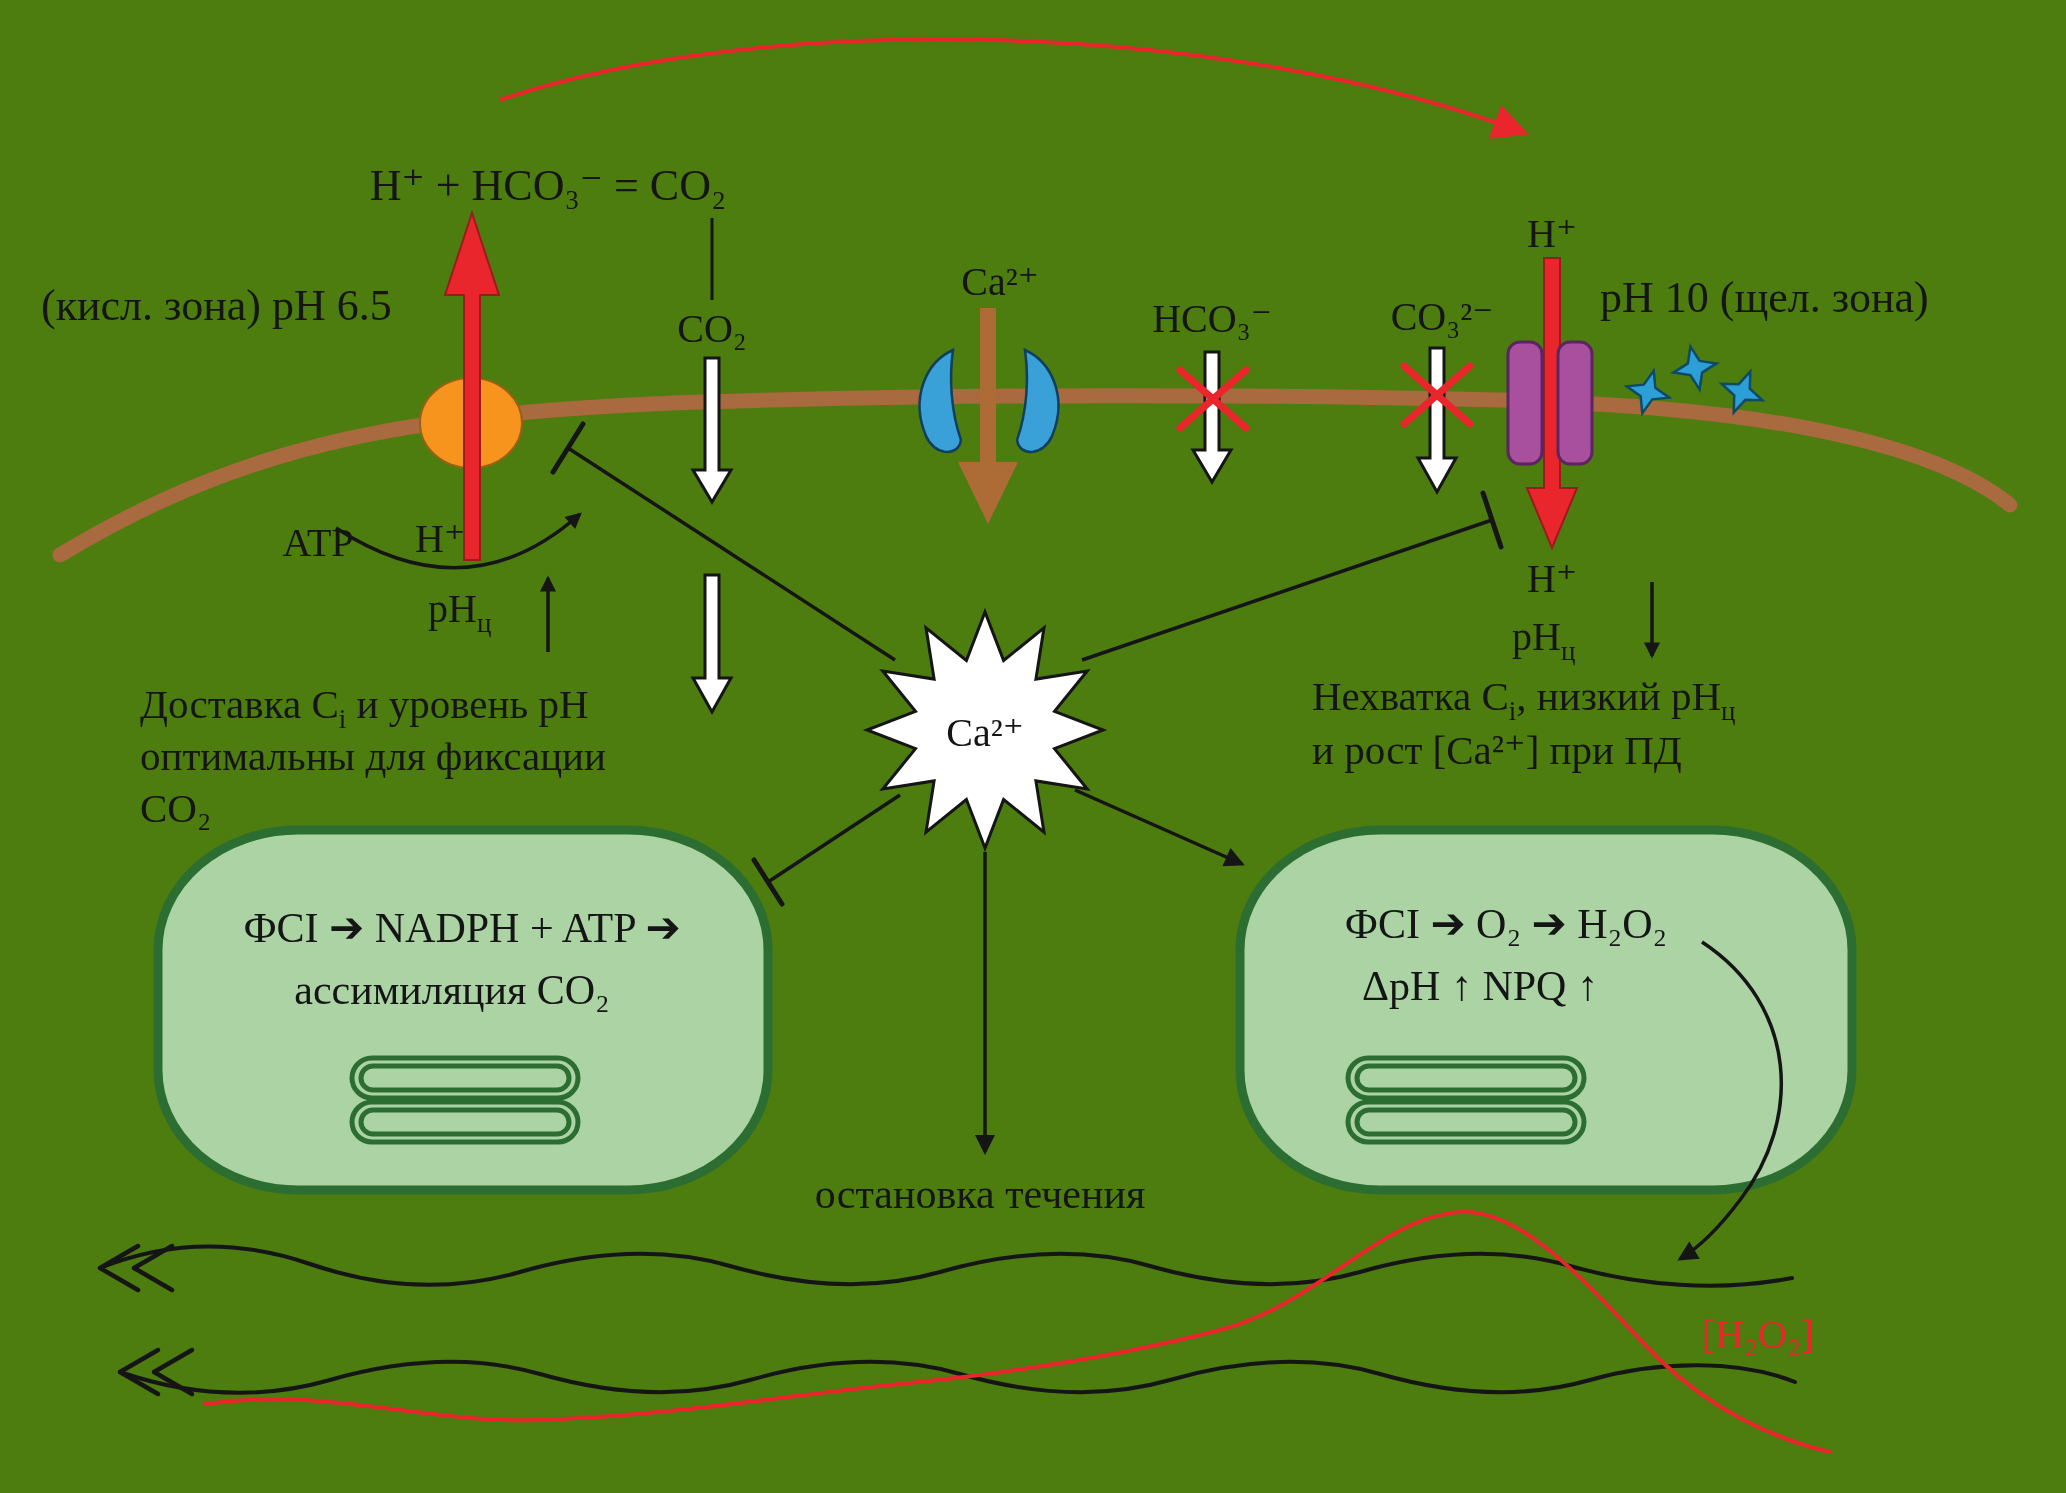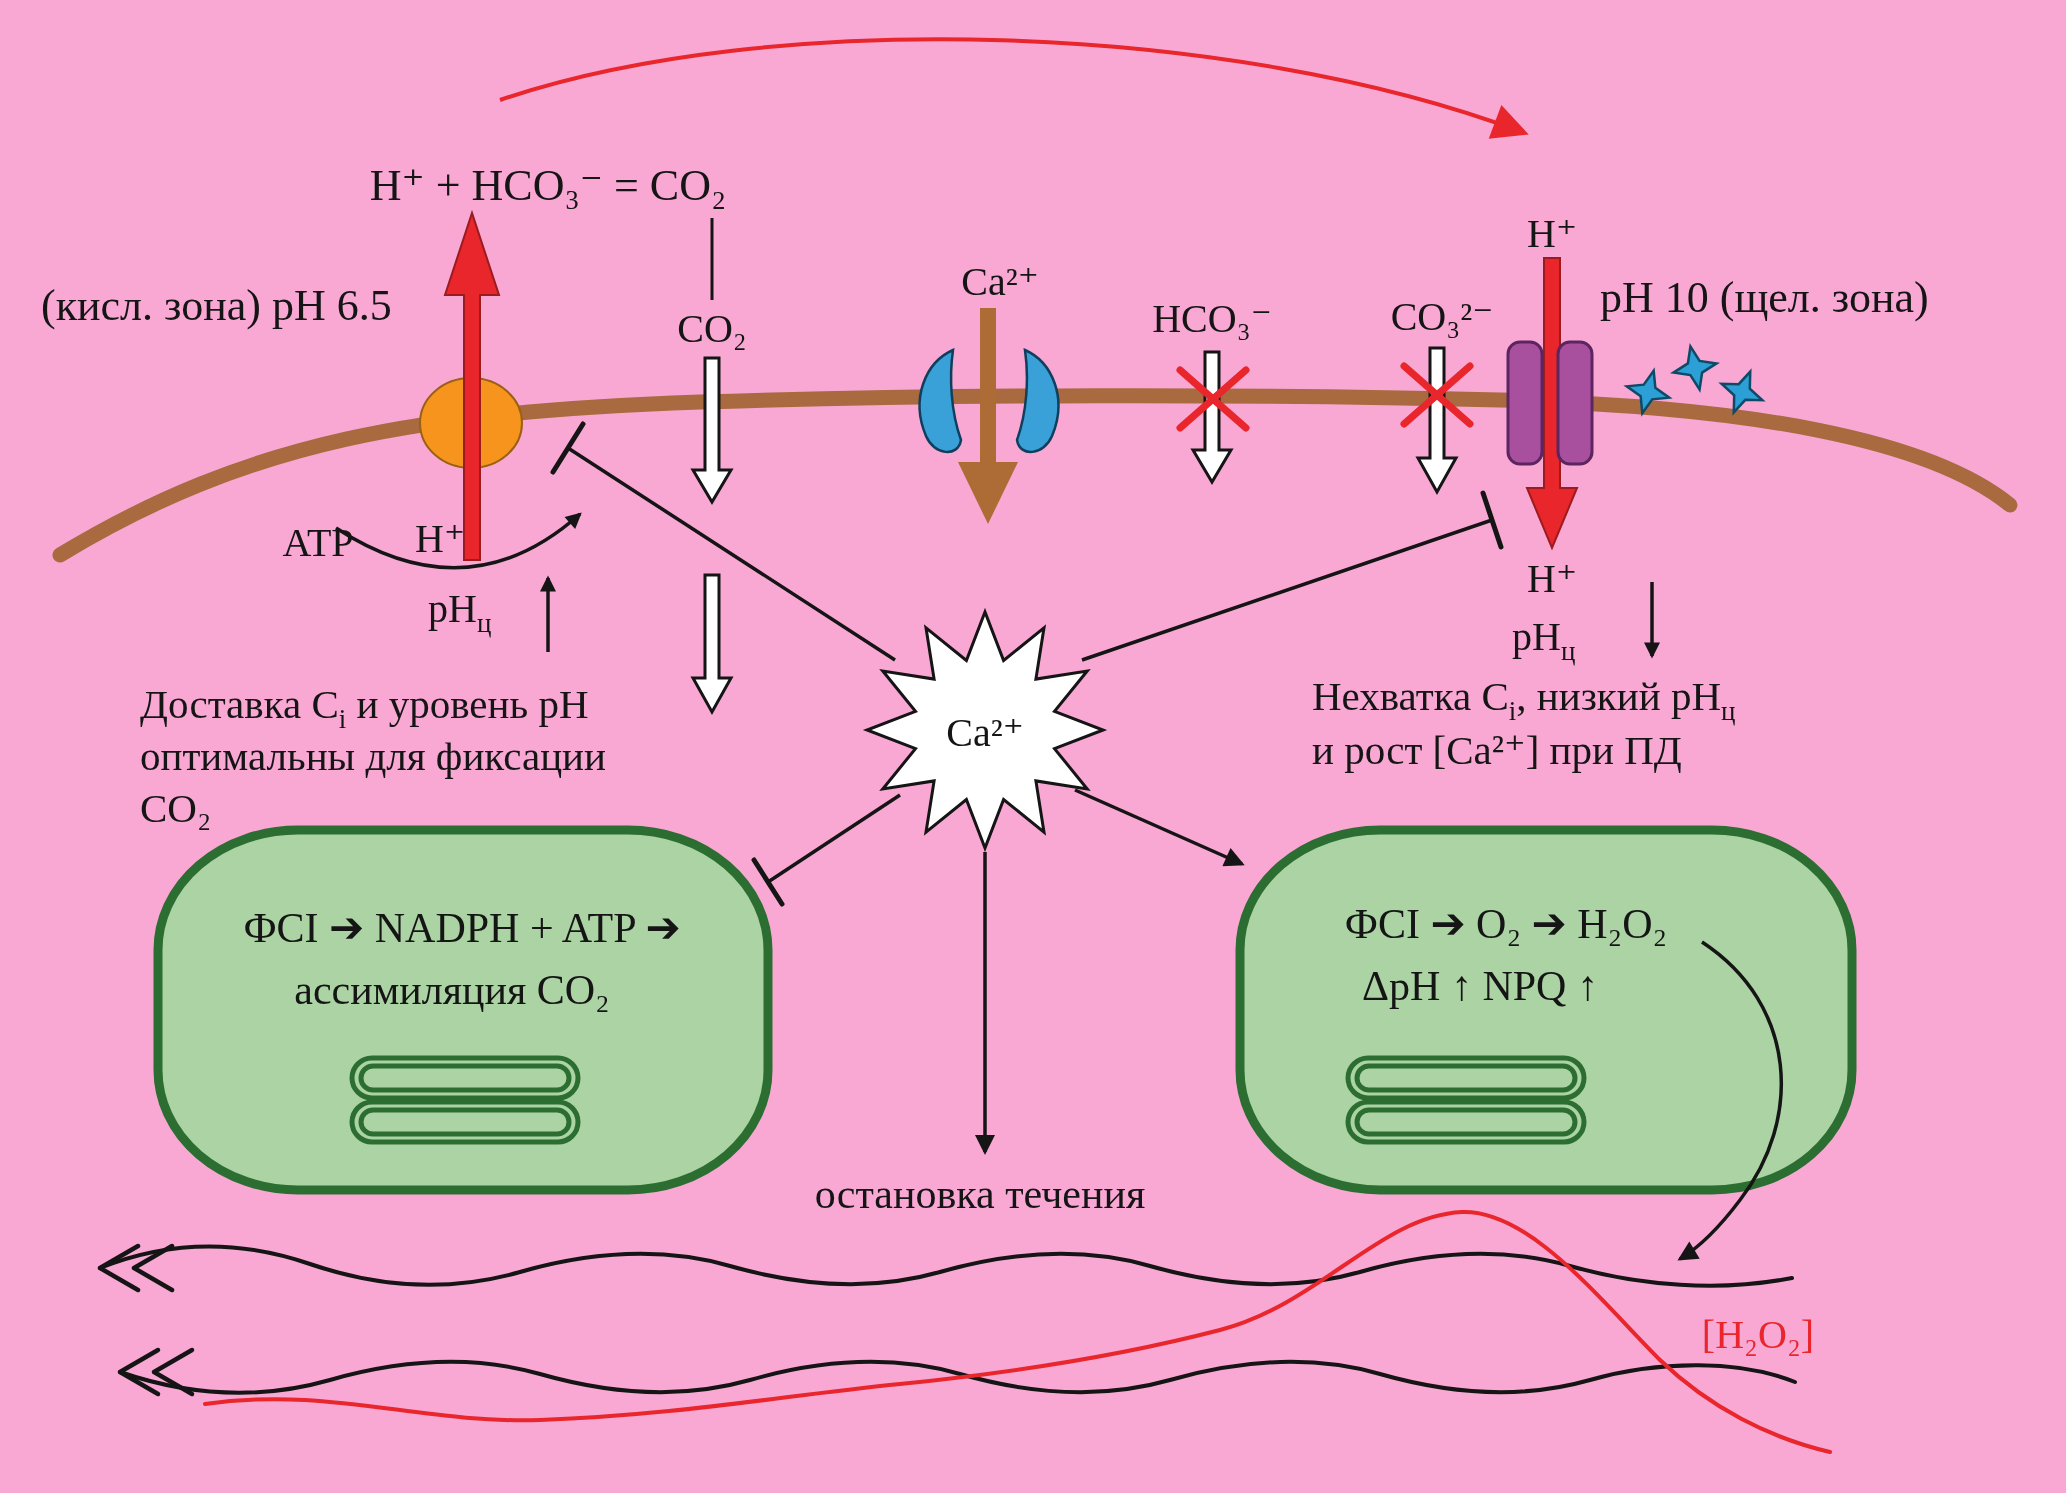--- a/index.html
+++ b/index.html
@@ -1,16 +1,16 @@
 <!DOCTYPE html>
 <html><head>
 <meta charset="utf-8">
 <style>
   html,body{margin:0;padding:0;background:#ffffff;}
-  .stage{position:relative;width:2066px;height:1493px;background:#f9a8d4;overflow:hidden;}
+  .stage{position:relative;width:2066px;height:1493px;background:#4d7c0f;overflow:hidden;}
   svg{display:block;width:100%;height:100%;}
   text{fill:#151515;font-family:"Liberation Serif","DejaVu Serif","DejaVu Sans",serif;}
   .lbl{font-size:40px;}
   .lbl-big{font-size:44px;}
   .note{font-size:41px;}
   .cap{font-size:42px;}
   .sub{font-size:27px;}
   .red-text{fill:#E8262B;}
 </style>
 </head>

